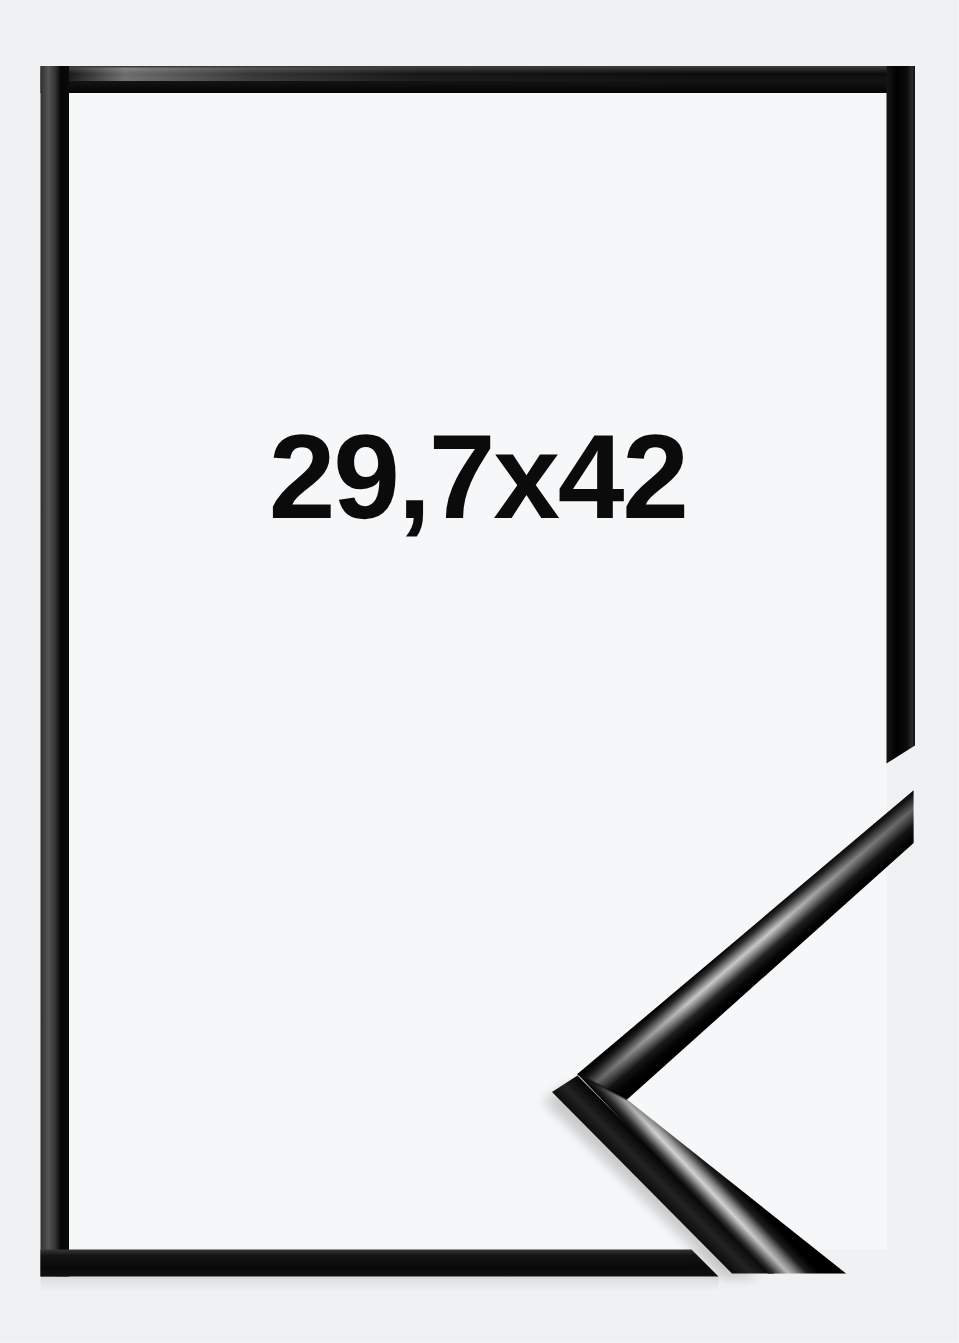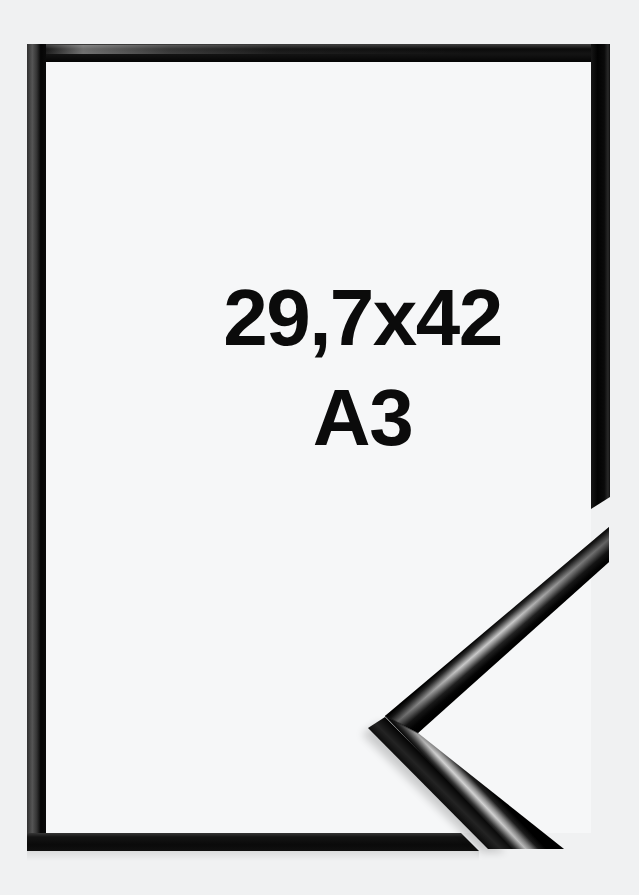--- a/index.html
+++ b/index.html
@@ -21,21 +21,20 @@
     left: 46px;
     top: 268px;
     width: 545px;
     text-align: center;
     color: var(--text, #0b0b0b);
     font-weight: 700;
     font-size: 80px;
     line-height: 100px;
     letter-spacing: -1.5px;
     user-select: none;
-    padding-left: 44px;
   }
   .size-label .line { white-space: nowrap; }
 </style>
 </head>
 <body>
 
 <div class="stage">
 
   <svg width="639" height="895" viewBox="0 0 639 895">
     <defs>
@@ -131,16 +130,15 @@
     <polygon points="385,717 368,728 488,849 516,849" fill="url(#gSideFace)"></polygon>
     <polygon points="385,716 609,527 609,562 418,733" fill="url(#gUpperBar)"></polygon>
     <polygon points="385,716 609,527 609,562 418,733" fill="url(#gFadeUpper)"></polygon>
     <polygon points="385,716 512,849 564,849 418,733" fill="url(#gLowerBar)"></polygon>
     <polygon points="385,716 512,849 564,849 418,733" fill="url(#gFadeLower)"></polygon>
     <line x1="385" y1="716" x2="418" y2="733" stroke="#000000" stroke-width="1.4" opacity="0.55"></line>
   </svg>
 
   <div class="size-label">
     <div class="line">29,7x42</div>
-    <div class="line">A3</div>
   </div>
 
 </div>
 
 </body></html>

